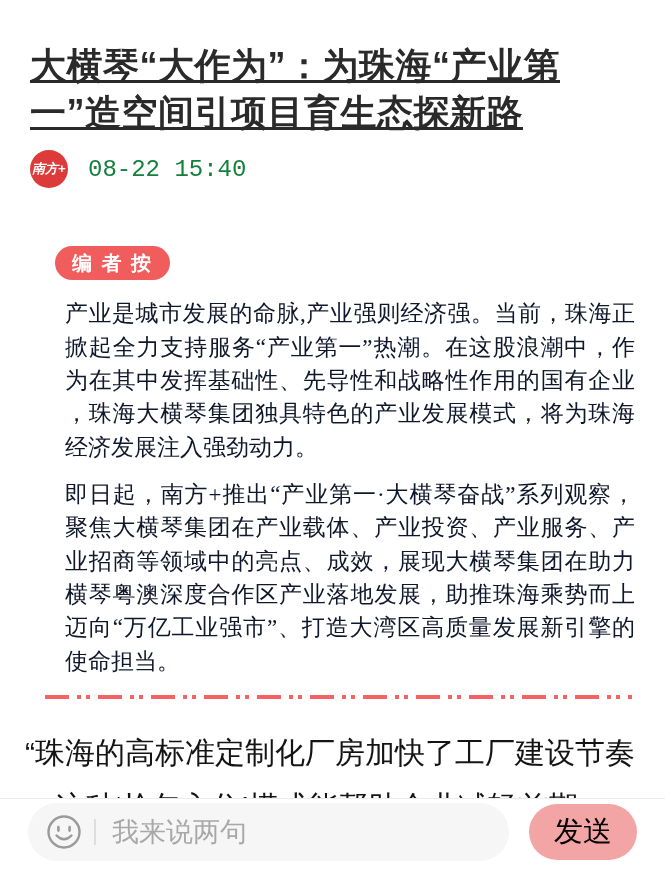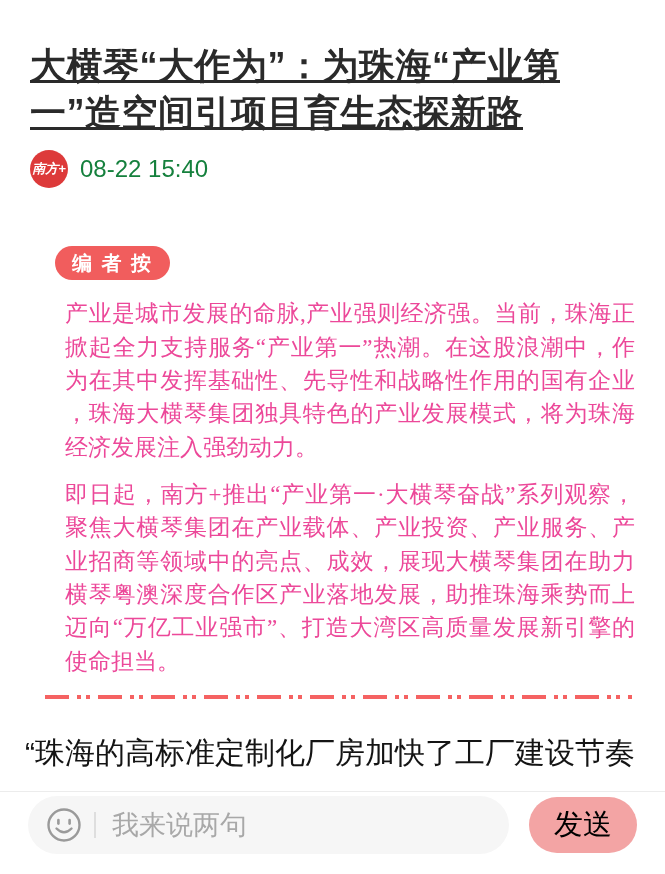--- a/index.html
+++ b/index.html
@@ -22,22 +22,23 @@
     font-size: 36px;
     line-height: 1.31;
     font-weight: 700;
     color: #2a2a2a;
     letter-spacing: 0.5px;
     text-decoration: underline;
   }
   .article-meta {
     display: flex;
     align-items: center;
-    gap: 12px;
+    gap: 20px;
     margin: 14px 30px 0 30px;
+    font-family: Liberation Mono, monospace;
   }
   .avatar {
     width: 38px;
     height: 38px;
     border-radius: 50%;
     background: #dd3a3a;
     color: #ffffff;
     display: flex;
     align-items: center;
     justify-content: center;
@@ -71,21 +72,21 @@
     font-size: 20px;
     font-weight: 700;
     letter-spacing: 2px;
   }
   .editor-note p {
     margin: 17px 0 0 20px;
     width: 570px;
     font-family: "Liberation Serif", serif;
     font-size: 23px;
     line-height: 1.45;
-    color: #ec4899;
+    color: #0f172a;
     text-align: justify;
     line-break: anywhere;
     word-break: break-all;
   }
   .editor-note p.second { margin-top: 14px; }
   .dash-divider {
     margin-top: 17px;
     height: 4px;
     background: repeating-linear-gradient(
       to right,
@@ -106,21 +107,21 @@
     color: #141414;
     line-break: anywhere;
     word-break: break-all;
   }
 
   
   .comment-bar {
     position: absolute;
     left: 0;
     right: 0;
-    bottom: 16px;
+    bottom: 9px;
     height: 67px;
     background: #ffffff;
     border-top: 1px solid #ececec;
     display: flex;
     align-items: center;
     padding: 0 28px;
     box-sizing: border-box;
     gap: 20px;
   }
   .comment-input {

